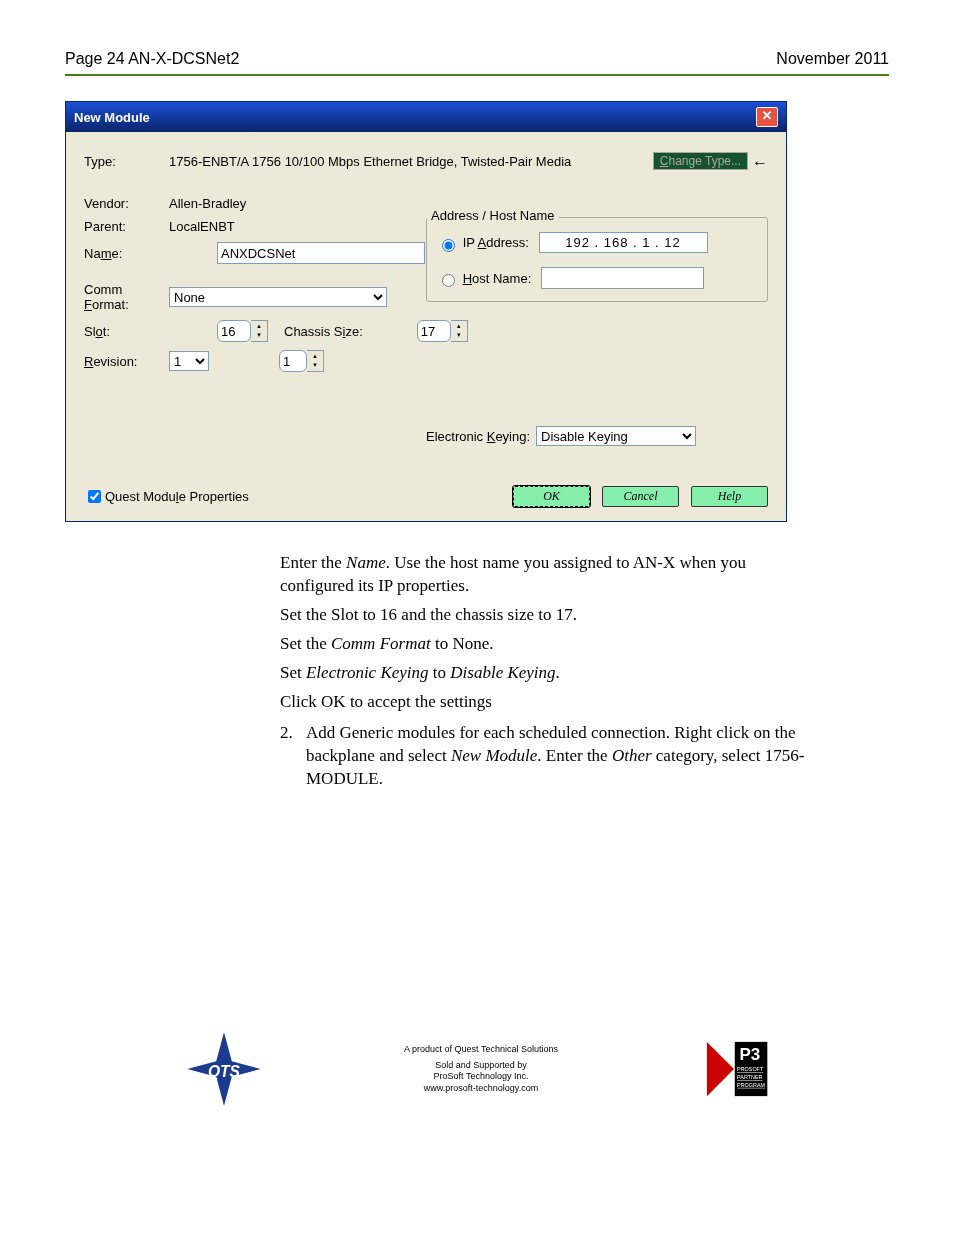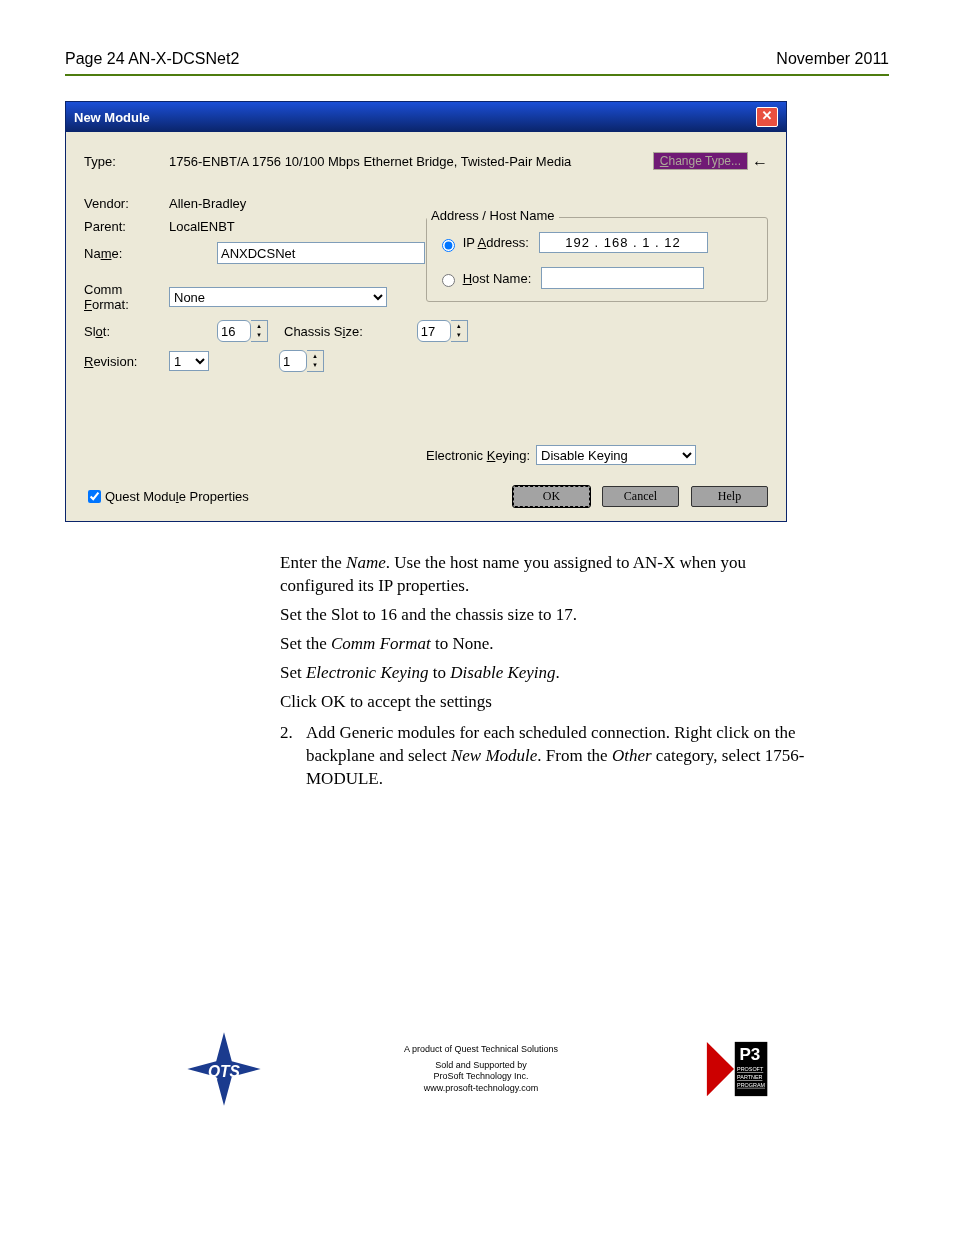--- a/index.html
+++ b/index.html
@@ -56,21 +56,21 @@
     background: #ece9d8;
     padding: 20px 18px 14px 18px;
     position: relative;
     min-height: 310px;
   }
   .row { display: flex; align-items: center; margin-bottom: 8px; }
   .lbl { width: 85px; }
   .underline { text-decoration: underline; }
   .change-btn {
     margin-left: auto;
-    background: #701a75;
+    background: #14532d;
     border: 1px solid #aca899;
     color: #aca899;
     padding: 1px 6px;
     font-size: 12px;
   }
   .arrow-left {
     font-size: 16px;
     margin-left: 4px;
     font-weight: bold;
   }
@@ -130,29 +130,30 @@
   .keying-select{ width:160px; margin-left:6px;}
   .footer {
     background:#ece9d8;
     border-top:none;
     padding:10px 18px 14px 18px;
     display:flex;
     align-items:center;
   }
   .chk { margin-right:4px; vertical-align:middle;}
   .btn {
-    background:#a3a3a3;
+    background:#86efac;
     border:1px solid #333;
     padding:2px 0;
     width:75px;
     margin-left:12px;
     font-family:Tahoma;
     font-size:12px;
     text-align:center;
     border-radius:2px;
+    font-style:italic;
   }
   .btn-ok { border:1px dashed #000; outline:1px solid #000; outline-offset:0px;}
   .body-text {
     margin-left: 215px;
     font-size: 17px;
     line-height: 1.35;
     width: 530px;
   }
   .body-text p { margin: 6px 0; }
   .body-text .italic { font-style: italic; }
@@ -247,21 +248,21 @@
           <span><span>IP </span><span class="underline">A</span><span>ddress:</span></span>
           <span class="ip-box">192  .  168  .   1   .   12</span>
         </div>
         <div>
           <input type="radio" class="radio" style="">
           <span><span class="underline">H</span><span>ost Name:</span></span>
           <input class="textinput host-input" value="" style="">
         </div>
       </div>
 
-      <div class="keying-row" style="position:absolute; left:360px; top:271px;margin-top:42px;">
+      <div class="keying-row" style="position:absolute; left:360px; top:252px;margin-top:42px;">
         <span><span>Electronic </span><span class="underline">K</span><span>eying:</span></span>
         <select class="select keying-select"><option>Disable Keying</option></select>
       </div>
     </div>
 
     <div class="footer">
       <input type="checkbox" class="chk" checked="" style="">
       <span><span>Quest Modu</span><span class="underline">l</span><span>e Properties</span></span>
       <div style="margin-left:auto; display:flex;">
         <div class="btn btn-ok">OK</div>
@@ -272,21 +273,21 @@
   </div>
 
   <div class="body-text">
     <p><span>Enter the </span><span class="italic">Name</span><span>.  Use the host name you assigned to AN-X when you configured its IP properties.</span></p>
     <p>Set the Slot to 16 and the chassis size to 17.</p>
     <p><span>Set the </span><span class="italic">Comm Format</span><span> to None.</span></p>
     <p><span>Set </span><span class="italic">Electronic Keying</span><span> to </span><span class="italic">Disable Keying</span><span>.</span></p>
     <p>Click OK to accept the settings</p>
     <div class="numlist">
       <div class="n">2.</div>
-      <div class="t"><span>Add Generic modules for each scheduled connection.  Right click on the backplane and select </span><span class="italic">New Module</span><span>.  From the </span><span class="italic">Other</span><span> category, select 1756-MODULE.</span></div>
+      <div class="t"><span>Add Generic modules for each scheduled connection.  Right click on the backplane and select </span><span class="italic">New Module</span><span>.  Enter the </span><span class="italic">Other</span><span> category, select 1756-MODULE.</span></div>
     </div>
   </div>
 
   <div class="page-footer">
     <div class="qts-logo">
       <svg class="qts-svg" viewBox="0 0 100 100">
         <polygon points="50,3 60,40 97,50 60,60 50,97 40,60 3,50 40,40" fill="#1b3b8e"></polygon>
         <text x="50" y="60" text-anchor="middle" font-size="20" font-style="italic" fill="#fff" font-family="Arial" font-weight="bold">QTS</text>
       </svg>
     </div>

